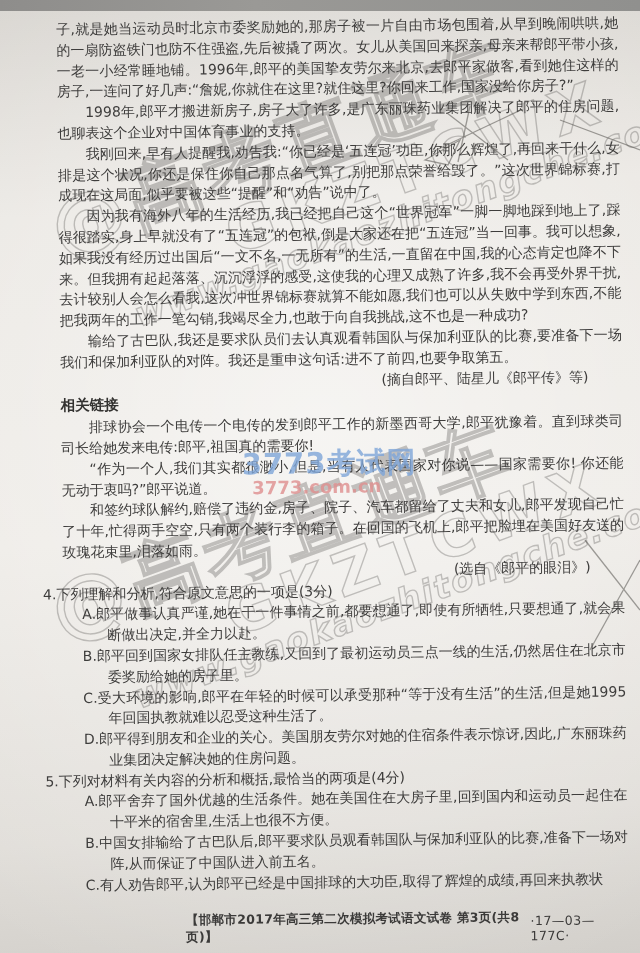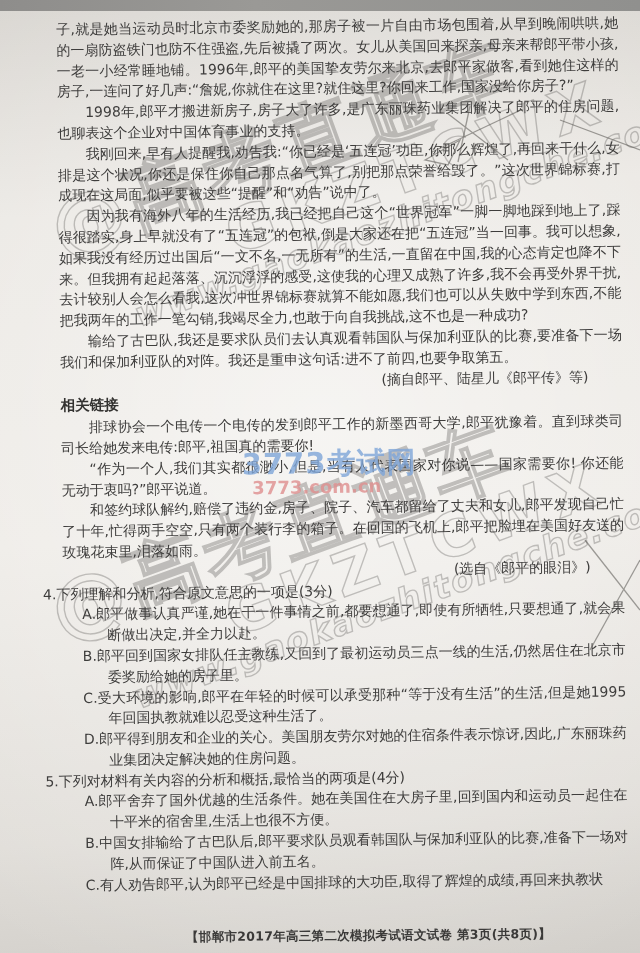--- a/index.html
+++ b/index.html
@@ -116,15 +116,16 @@
       <path d="M470,106 L458,162"></path>
       <path d="M425,160 L460,140 L448,165 Z"></path>
       <path d="M560,120 L640,150"></path>
       <path d="M585,540 L640,610"></path>
       <path d="M640,560 L590,650"></path>
     </g>
   </svg>
 
   <div class="footer">
     <span class="footer-center">【邯郸市2017年高三第二次模拟考试语文试卷  第3页(共8页)】</span>
+    <span class="footer-code">·17—03—177C·</span>
   </div>
 
 </div>
 
 </body></html>

